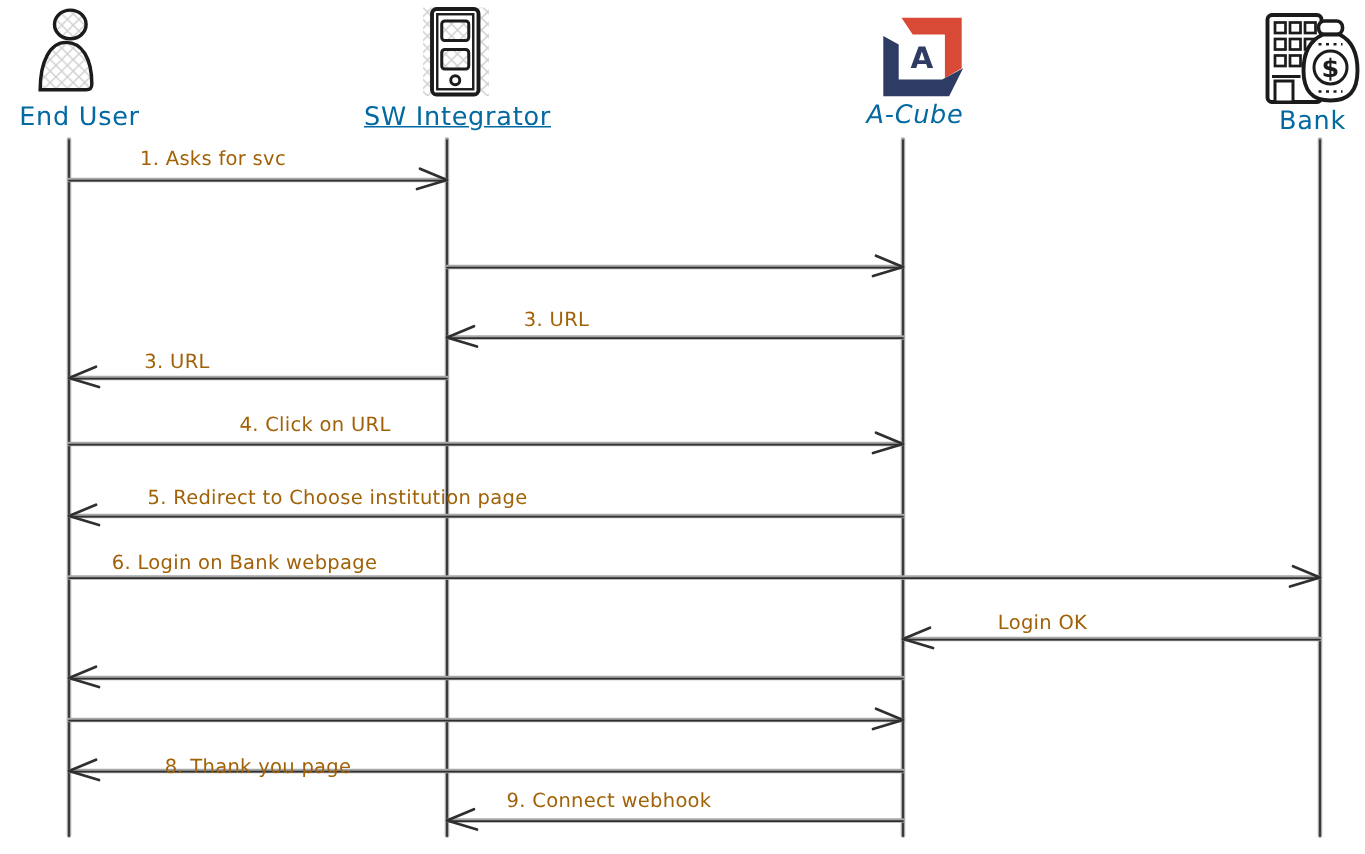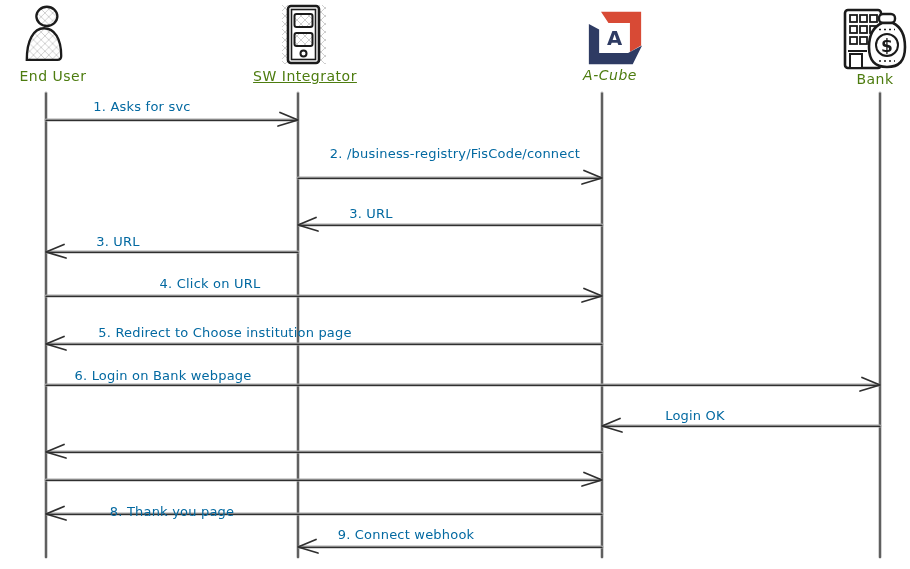--- a/index.html
+++ b/index.html
@@ -4,25 +4,25 @@
 <style>
   html,body{margin:0;padding:0;background:#ffffff;}
   .stage{
     position:relative;width:910px;height:569px;background:#ffffff;
     font-family:"DejaVu Sans",sans-serif;overflow:hidden;
   }
   svg.overlay{position:absolute;left:0;top:0;}
   .actor-icon{position:absolute;transform:translateX(-50%);}
   .actor-label{
     position:absolute;transform:translateX(-50%);
-    font-size:14px;color:#4d7c0f;white-space:nowrap;letter-spacing:.5px;
+    font-size:17px;color:#0369a1;white-space:nowrap;letter-spacing:.5px;
   }
   .msg-label{
     position:absolute;transform:translateX(-50%);
-    font-size:13px;color:#0369a1;white-space:nowrap;letter-spacing:.2px;
+    font-size:13px;color:#a16207;white-space:nowrap;letter-spacing:.2px;
   }
 </style>
 </head>
 <body>
 
 <div class="stage" id="stage">
     <svg width="910" height="569" class="overlay">
       <line x1="46" y1="93" x2="46" y2="557" stroke="#a8a8a8" stroke-width="3" stroke-linecap="round"></line>
       <line x1="46" y1="93.4" x2="46" y2="557.4" stroke="#2f2f2f" stroke-width="1.2" stroke-linecap="round"></line>
       <line x1="298" y1="93" x2="298" y2="557" stroke="#a8a8a8" stroke-width="3" stroke-linecap="round"></line>
@@ -113,21 +113,20 @@
       <line x1="6" y1="45" x2="25" y2="45" stroke="#1b1b1b" stroke-width="2"></line>
       <rect x="8" y="48" width="12" height="14" fill="#fff" stroke="#1b1b1b" stroke-width="2"></rect>
       <rect x="37" y="8" width="16" height="9" rx="4" fill="#fff" stroke="#1b1b1b" stroke-width="2.4"></rect>
       <path d="M40,17 L51,17 C59,21 63,29 63,41 C63,55 57,61 45,61 C33,61 27,55 27,41 C27,29 31,21 40,17 Z" fill="#fff" stroke="#1b1b1b" stroke-width="2.6"></path>
       <circle cx="45" cy="39" r="11" fill="none" stroke="#1b1b1b" stroke-width="2"></circle>
       <text x="45" y="45.5" font-size="17" font-weight="bold" text-anchor="middle" fill="#1b1b1b" font-family="DejaVu Sans, sans-serif">$</text>
       <path d="M37,23.5 H53 M37,55 H53" stroke="#1b1b1b" stroke-width="1.6" stroke-dasharray="2,3" fill="none"></path>
       </svg></div>
     <div class="actor-label" style="left: 875px; top: 71px;">Bank</div>
     <div class="msg-label" style="left: 142px; top: 99px;">1. Asks for svc</div>
-    <div class="msg-label" style="left: 455px; top: 146px;">2. /business-registry/FisCode/connect</div>
     <div class="msg-label" style="left: 371px; top: 206px;">3. URL</div>
     <div class="msg-label" style="left: 118px; top: 234px;">3. URL</div>
     <div class="msg-label" style="left: 210px; top: 276px;">4. Click on URL</div>
     <div class="msg-label" style="left: 225px; top: 325px;">5. Redirect to Choose institution page</div>
     <div class="msg-label" style="left: 163px; top: 368px;">6. Login on Bank webpage</div>
     <div class="msg-label" style="left: 695px; top: 408px;">Login OK</div>
     <div class="msg-label" style="left: 172px; top: 469px; margin-top: 35px;">8. Thank you page</div>
     <div class="msg-label" style="left: 406px; top: 527px;">9. Connect webhook</div>
   </div>
 

